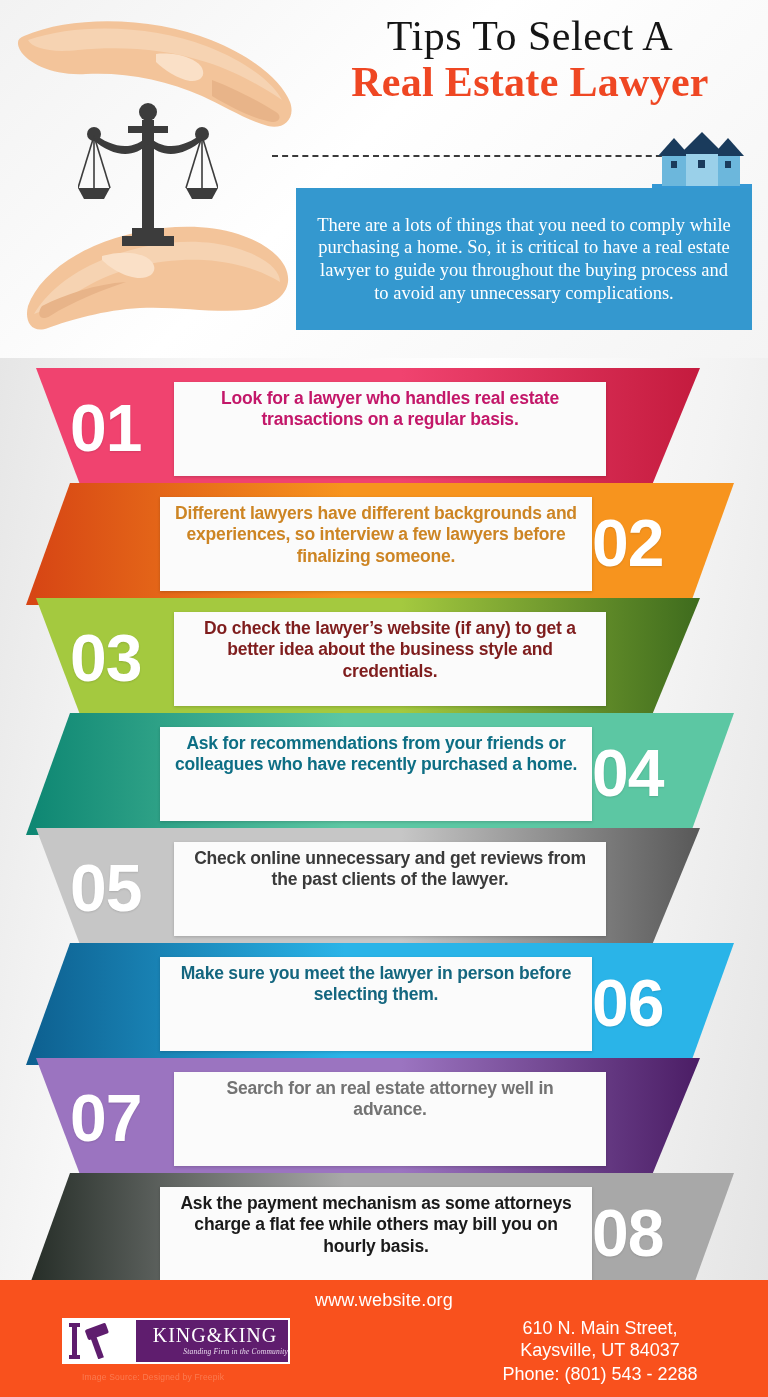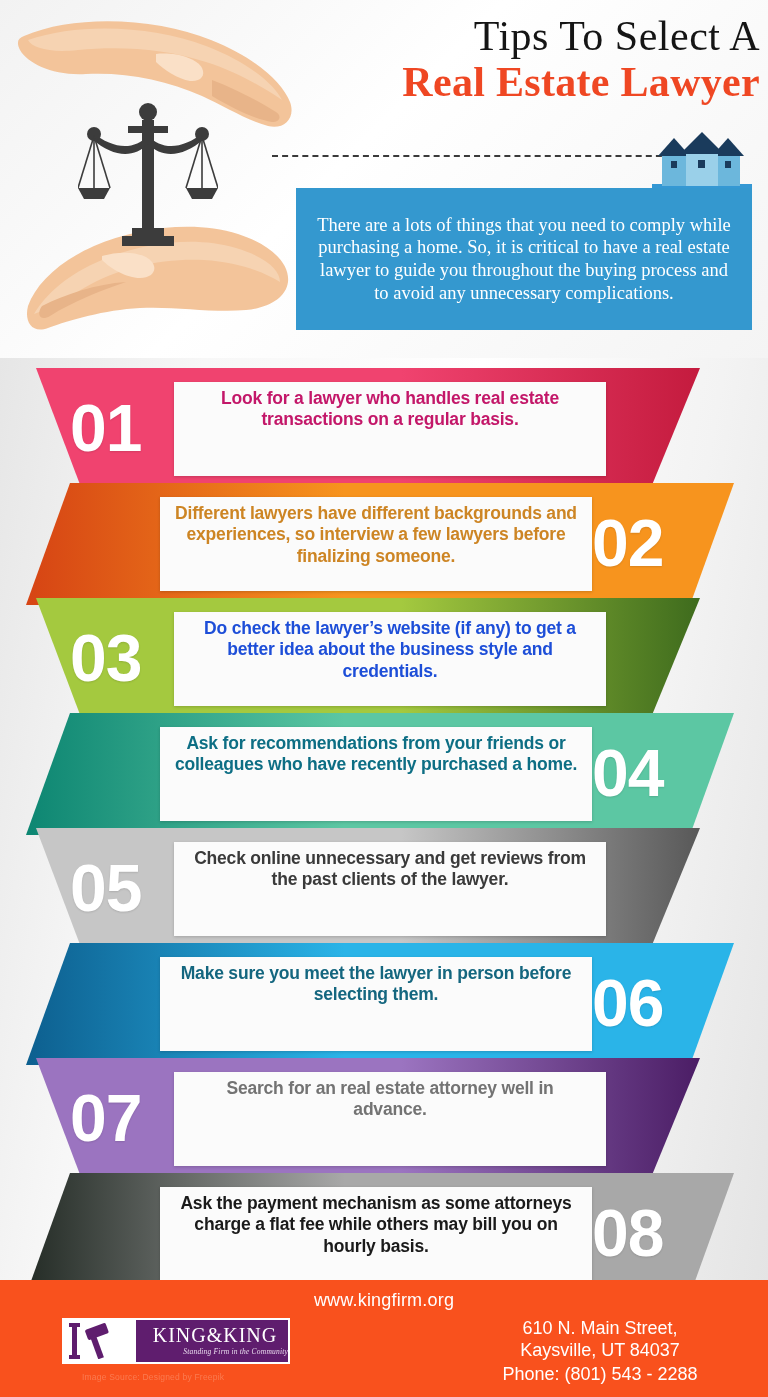--- a/index.html
+++ b/index.html
@@ -12,21 +12,21 @@
   
   #header{
     position:absolute; left:0; top:0; width:768px; height:358px;
     background:linear-gradient(135deg,#f2f2f2 0%,#ffffff 45%,#f4f4f4 100%);
     overflow:hidden;
   }
   #hands{ position:absolute; left:6px; top:6px; width:290px; height:345px; }
   #scales{ position:absolute; left:78px; top:100px; width:140px; height:150px; }
 
   #title-block{
-    position:absolute; left:300px; top:14px; width:460px; text-align:right;
+    position:absolute; left:300px; top:14px; width:460px; text-align:center;
   }
   .t-line1{
     font-family:"Liberation Serif", serif;
     font-size:42px; color:#151515; line-height:1.08; letter-spacing:.5px;
   }
   .t-line2{
     font-family:"Liberation Serif", serif; font-weight:bold;
     font-size:42px; color:#ef4723; line-height:1.12; letter-spacing:.3px;
   }
 
@@ -228,21 +228,21 @@
           <linearGradient id="g2" x1="0" y1="0" x2="1" y2="0">
               <stop offset="0%" stop-color="#a4c93f"></stop>
               <stop offset="55%" stop-color="#a4c93f"></stop>
               <stop offset="100%" stop-color="#3e6b1d"></stop>
             </linearGradient>
         </defs>
        <polygon points="36,4 700,4 650,126 82,126" fill="url(#g2)"></polygon>
      </svg>
      <div class="num">03</div>
      <div class="card">
-       <p style="color:#1d4ed8">Do check the lawyer’s website (if any) to get a better idea about the business style and credentials.</p>
+       <p style="color:#7f1d1d">Do check the lawyer’s website (if any) to get a better idea about the business style and credentials.</p>
      </div>
     </div>
     <div class="row even" style="top: 351px;">
       <svg viewBox="0 0 768 130" preserveAspectRatio="none">
        <defs>
           <linearGradient id="g3" x1="0" y1="0" x2="1" y2="0">
               <stop offset="0%" stop-color="#0d8672"></stop>
               <stop offset="45%" stop-color="#5cc7a3"></stop>
               <stop offset="100%" stop-color="#5cc7a3"></stop>
             </linearGradient>
@@ -314,21 +314,21 @@
        <polygon points="70,4 734,4 690,126 26,126" fill="url(#g7)"></polygon>
      </svg>
      <div class="num">08</div>
      <div class="card">
        <p style="color:#1a1a1a">Ask the payment mechanism as some attorneys charge a flat fee while others may bill you on hourly basis.</p>
      </div>
     </div>
   </div>
 
 <div id="footer">
-  <div id="site">www.kingfirm.org</div>
+  <div id="site">www.website.org</div>
 
   <div id="logo">
     <div id="logo-inner">
       <div id="logo-white"></div>
       <svg style="position:absolute;left:4px;top:3px;width:64px;height:36px" viewBox="0 0 64 36">
         <rect x="4" y="2" width="5" height="32" fill="#5f1d6e"></rect>
         <rect x="1" y="0" width="11" height="4" fill="#5f1d6e"></rect>
         <rect x="1" y="32" width="11" height="4" fill="#5f1d6e"></rect>
         <rect x="18" y="3" width="22" height="11" rx="2" fill="#5f1d6e" transform="rotate(-20 29 9)"></rect>
         <rect x="26" y="12" width="6" height="24" fill="#5f1d6e" transform="rotate(-20 29 24)"></rect>

